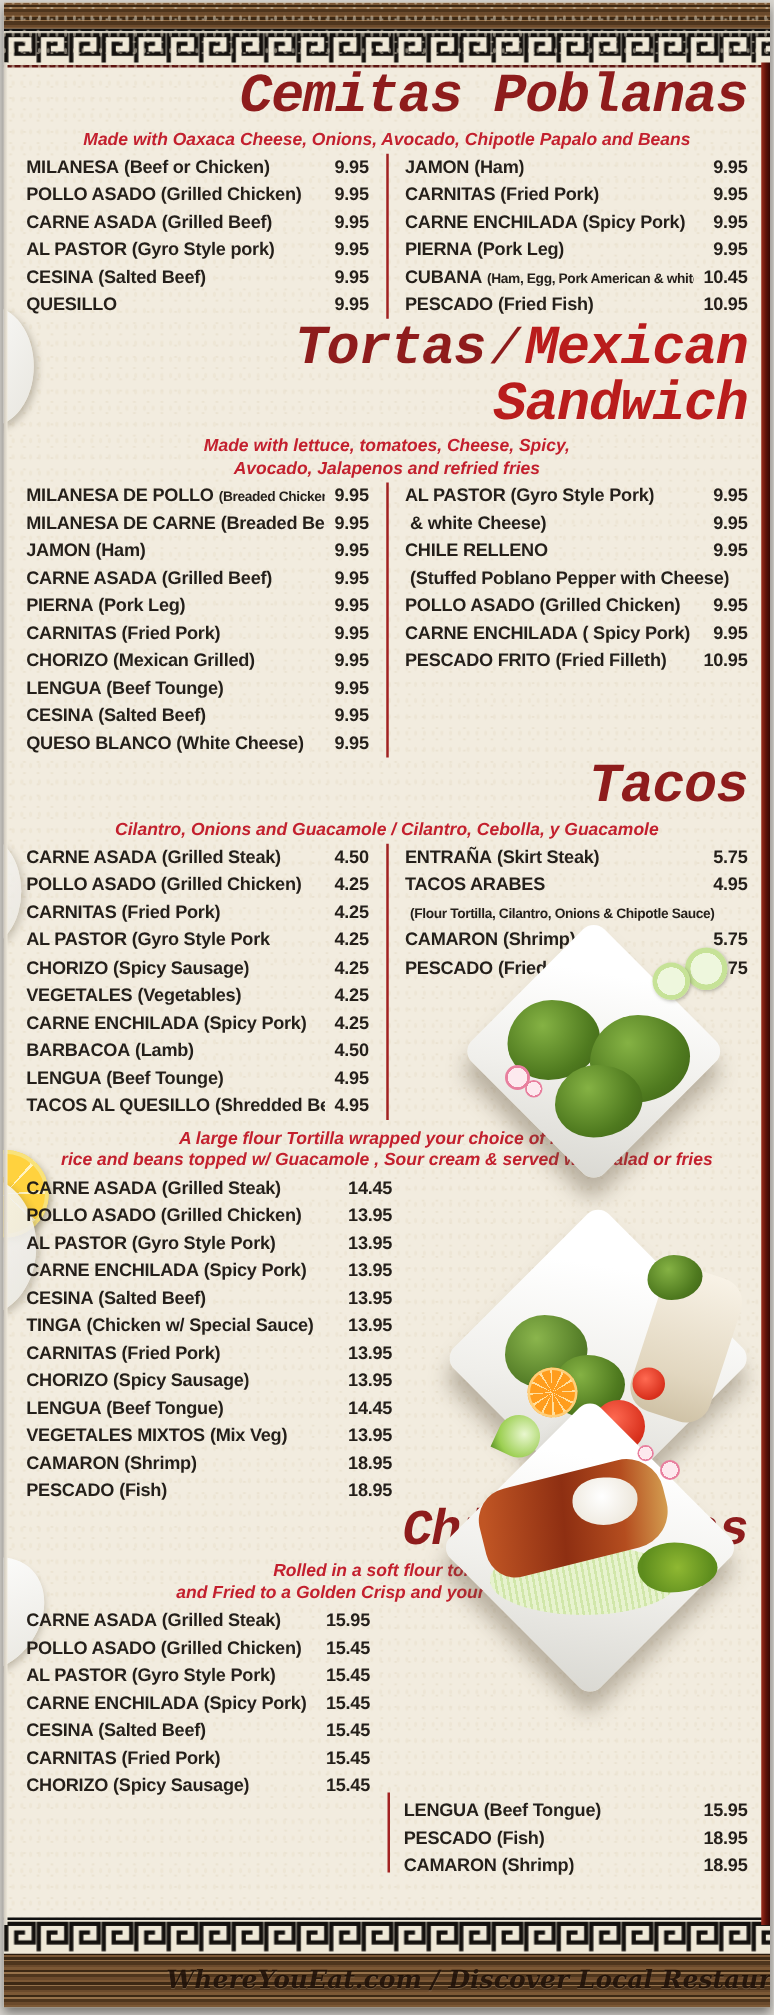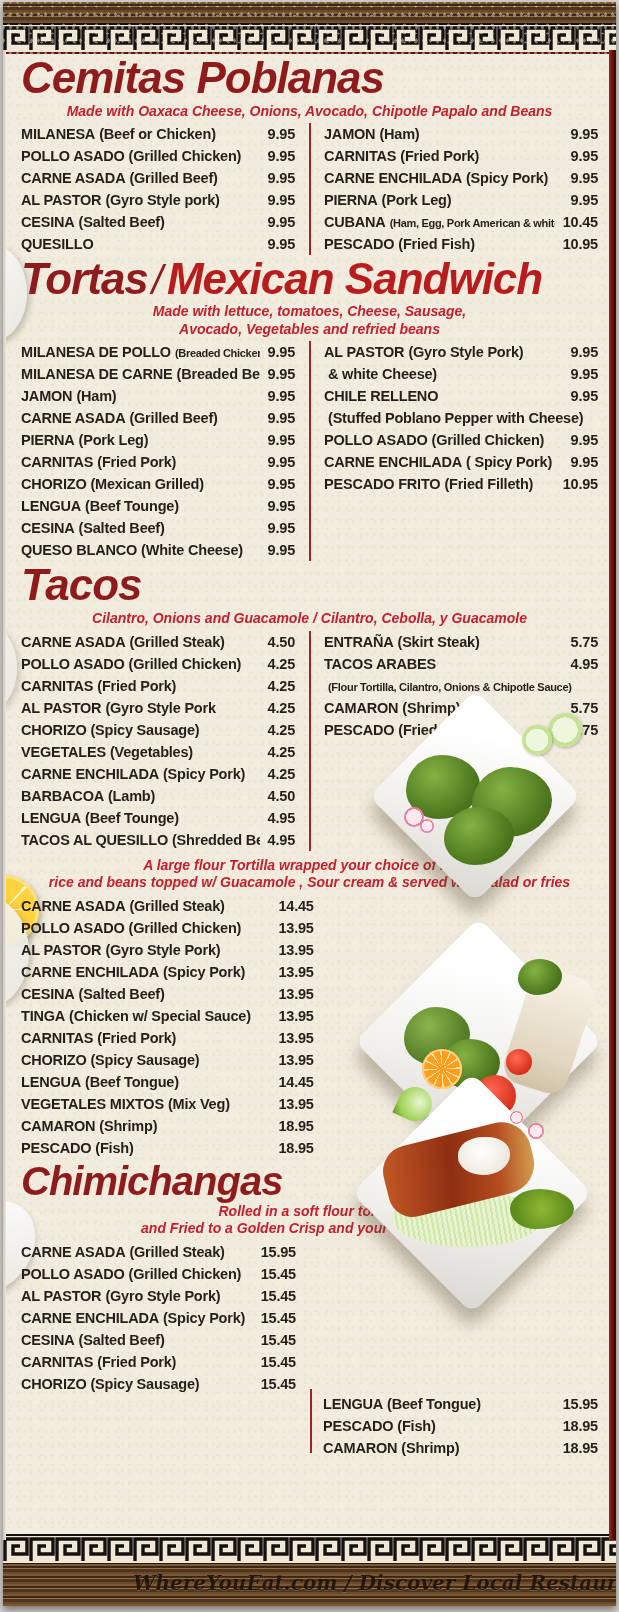--- a/index.html
+++ b/index.html
@@ -16,21 +16,21 @@
   .wood.bottom{position:relative;height:42px;border-bottom:none;border-top:1px solid #2a1a0c;}
   .footer-text{position:absolute;left:0;right:0;top:7px;text-align:center;padding-left:130px;
     font-family:"DejaVu Serif",serif;font-style:italic;font-weight:bold;font-size:20px;
     color:rgba(26,13,4,.88);text-shadow:0 1px 0 rgba(255,240,210,.18);white-space:nowrap;}
   .edge-right{position:absolute;top:48px;bottom:66px;right:0;width:7px;
     background:linear-gradient(90deg,#9c2b1d,#5c120a 55%,#380704);z-index:40;}
   .edge-left{position:absolute;top:48px;bottom:66px;left:0;width:3px;background:linear-gradient(90deg,#cfc9bd,#efe9dc);z-index:40;}
 
   .content{position:relative;z-index:5;}
   .section{position:relative;padding:0 18px;}
-  .sec-title{text-align:left;font-family:Liberation Sans, sans-serif;font-style:italic;font-weight:bold;
+  .sec-title{text-align:right;font-family:Liberation Mono, monospace;font-style:italic;font-weight:bold;
     color:#8e1c1c;line-height:1.02;margin:2px 0 1px 0;}
   .t-big{font-size:44px;letter-spacing:-1px;}
   .t-dark{color:#b91c1c;}
   .t-sep{color:#8e1c1c;font-size:40px;padding:0 4px;font-weight:normal;}
   .sec-sub{text-align:center;color:#c3202e;font-weight:bold;font-style:italic;
     font-size:14px;line-height:1.3;margin-bottom:3px;}
   .cols{display:flex;align-items:stretch;}
   .col{flex:1;min-width:0;position:relative;}
   .col-0{padding-right:14px;}
   .two .col-1{padding-left:13px;border-left:2px solid #a12222;}
@@ -146,22 +146,22 @@
             </div>
           </div>
         </div>
     </div>
 
     <div class="section sec-tortas">
       <div class="sec-title">
         <span class="t-big">Tortas</span><span class="t-sep">/</span><span class="t-big t-dark">Mexican Sandwich</span>
       </div>
       <div class="sec-sub">
-        <div>Made with lettuce, tomatoes, Cheese, Sausage,</div>
-        <div>Avocado, Vegetables and refried beans</div>
+        <div>Made with lettuce, tomatoes, Cheese, Spicy,</div>
+        <div>Avocado, Jalapenos and refried fries</div>
       </div>
       <div class="plate-edge" style="left:-46px;top:-12px;width:70px;height:96px;"></div>
       <div class="cols two">
           <div class="col col-0">
             <div class="row sm">
               <span class="nm"><span class="n">MILANESA DE POLLO</span><span class="ds">(Breaded Chicken)</span></span>
               <span class="pr">9.95</span>
             </div>
             <div class="row">
               <span class="nm"><span class="n">MILANESA DE CARNE</span><span class="ds">(Breaded Beef)</span></span>

